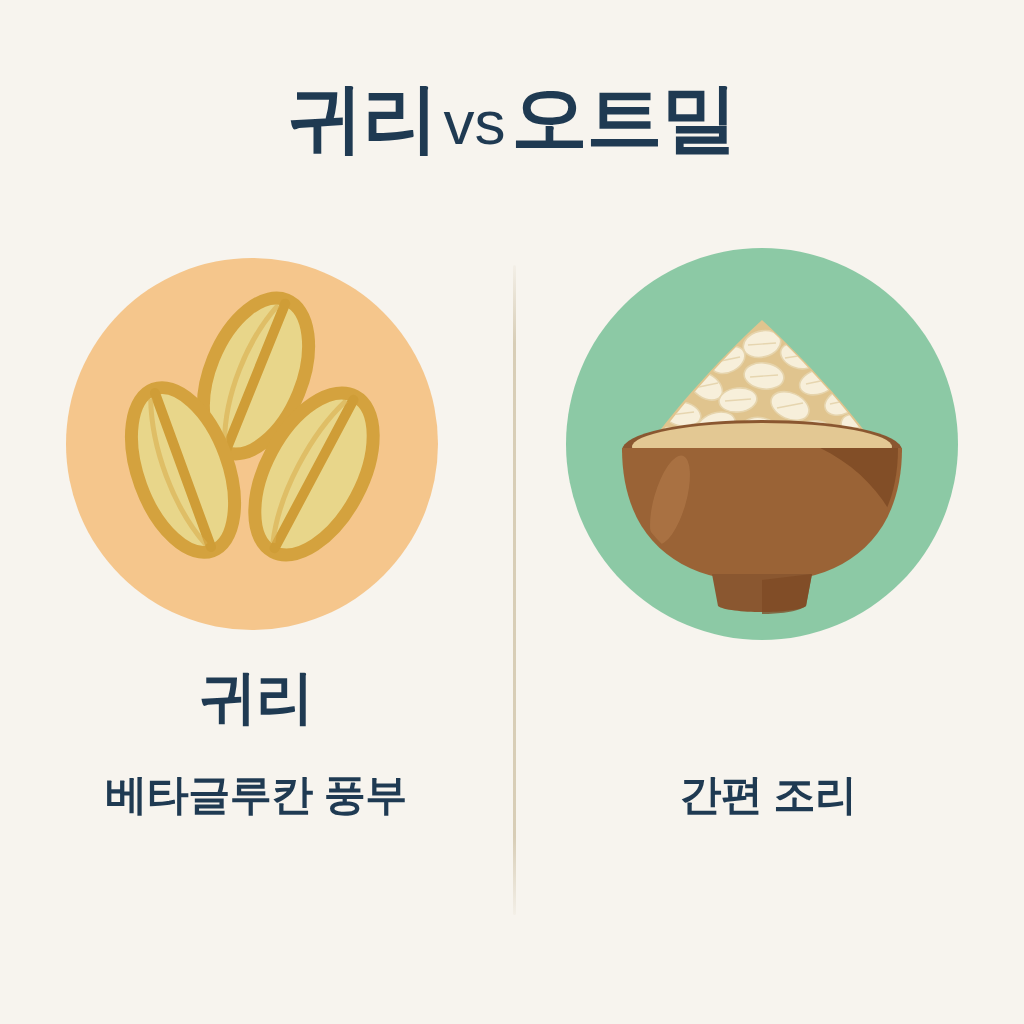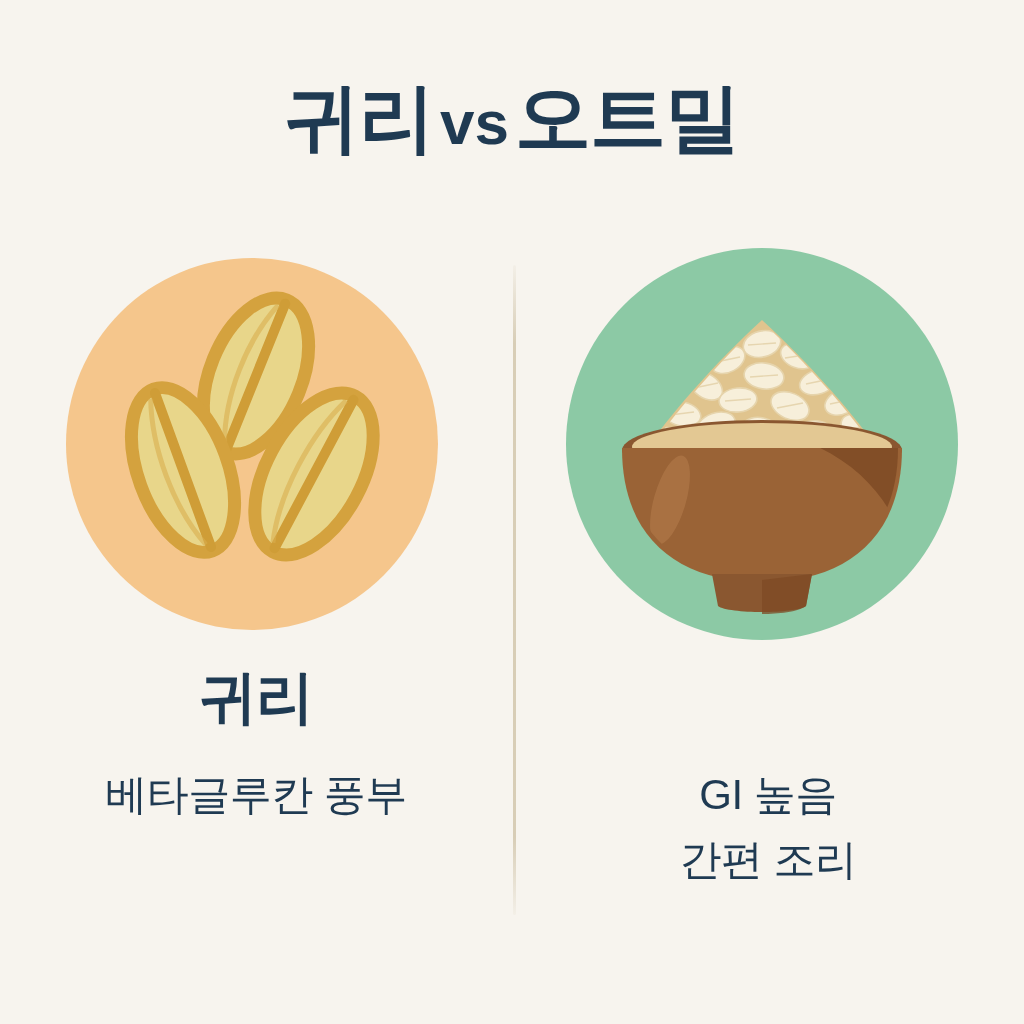--- a/index.html
+++ b/index.html
@@ -29,21 +29,21 @@
     text-align: center;
     font-size: 76px;
     font-weight: 700;
     letter-spacing: -1px;
     color: #1f3a52;
     line-height: 1.05;
     white-space: nowrap;
   }
   .title .vs {
     font-size: 62px;
-    font-weight: 700;
+    font-weight: 400;
     letter-spacing: 0px;
     padding: 0 6px;
   }
 
   
   .divider {
     position: absolute;
     left: 513px;
     top: 265px;
     width: 3px;
@@ -103,21 +103,21 @@
     font-size: 58px;
     font-weight: 700;
     letter-spacing: -1px;
     line-height: 1.1;
     white-space: nowrap;
   }
   .heading-right { font-size: 52px; }
   .bullets {
     top: 762px;
     font-size: 42px;
-    font-weight: 400;
+    font-weight: 700;
     line-height: 1.55;
     letter-spacing: -0.5px;
   }
   .bullets div { white-space: nowrap; }
 </style>
 </head>
 <body>
 
 <div id="stage">
 
@@ -228,18 +228,17 @@
           </g>
 
           <path d="M 146,326 L 246,326 L 240,358 C 230,366 162,366 152,358 Z" fill="#8a5730"></path>
           <path d="M 196,332 L 246,326 L 240,358 C 232,364 212,366 196,366 Z" fill="#7e4a24" opacity="0.75"></path>
         </svg>
       </div>
     </div>
 
 
     <div class="caption bullets">
-      <div>GI 높음</div>
       <div>간편 조리</div>
     </div>
   </div>
 
 </div>
 
 </body></html>

